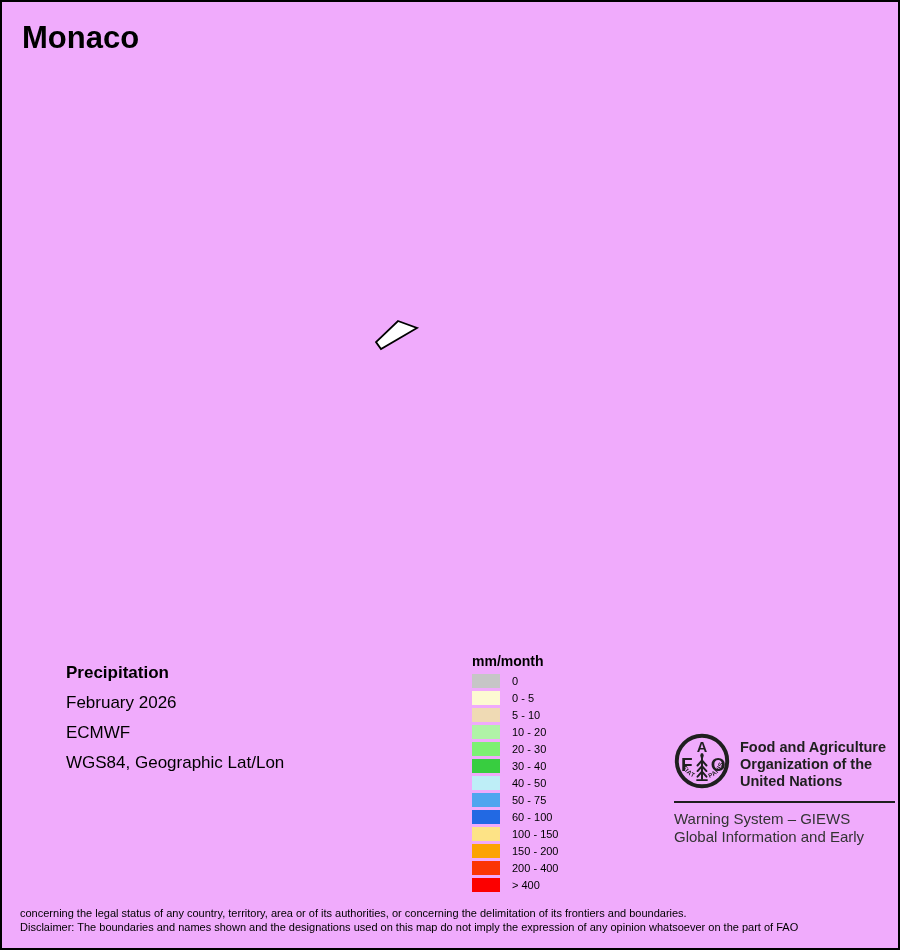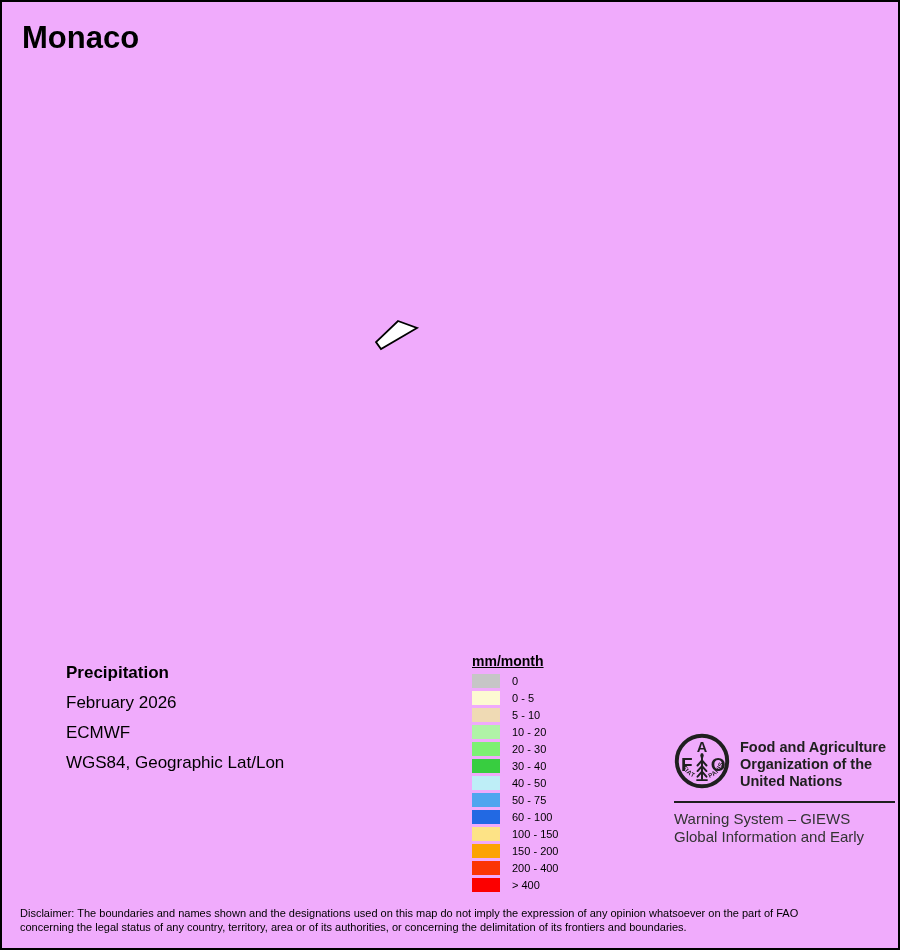--- a/index.html
+++ b/index.html
@@ -45,21 +45,20 @@
   .info-block .info-variable { font-weight: bold; }
 
   .legend {
     position: absolute;
     left: 470px;
     top: 651px;
   }
   .legend-header {
     font-size: 14px;
     font-weight: bold;
-    text-decoration: underline;
     color: #000000;
     margin-bottom: 5px;
   }
   .legend-row {
     display: flex;
     align-items: center;
     margin-bottom: 3px;
     height: 14px;
   }
   .legend-swatch {
@@ -237,17 +236,17 @@
 
     <div class="fao-rule"></div>
 
     <div class="giews">
       <div>Warning System – GIEWS</div>
       <div>Global Information and Early</div>
     </div>
   </div>
 
   <div class="disclaimer">
+    <div>concerning the legal status of any country, territory, area or of its authorities, or concerning the delimitation of its frontiers and boundaries.</div>
     <div>Disclaimer: The boundaries and names shown and the designations used on this map do not imply the expression of any opinion whatsoever on the part of FAO</div>
-    <div>concerning the legal status of any country, territory, area or of its authorities, or concerning the delimitation of its frontiers and boundaries.</div>
   </div>
 
 </div>
 
 </body></html>

